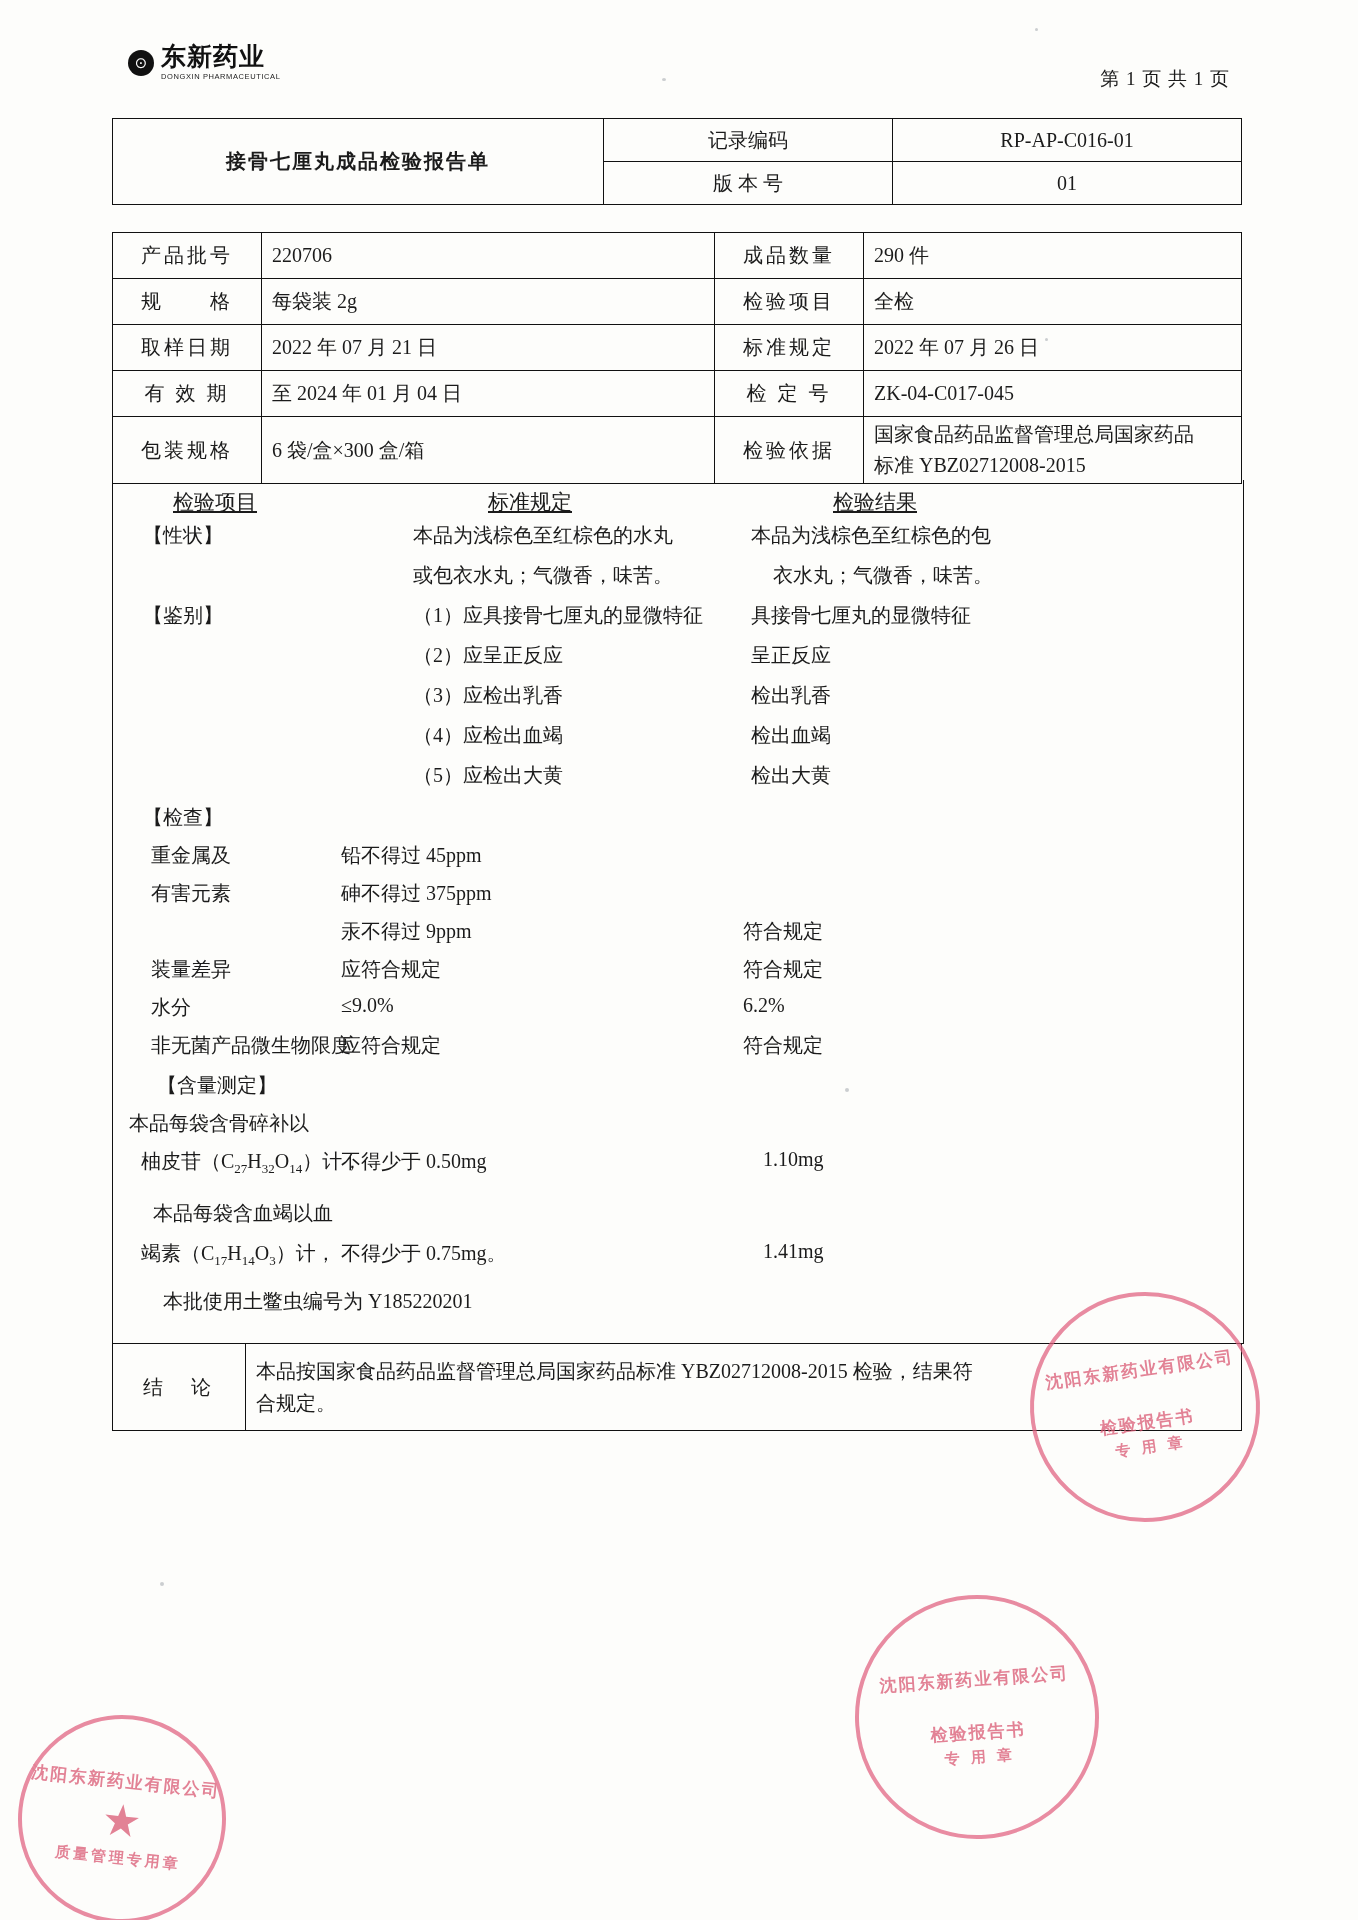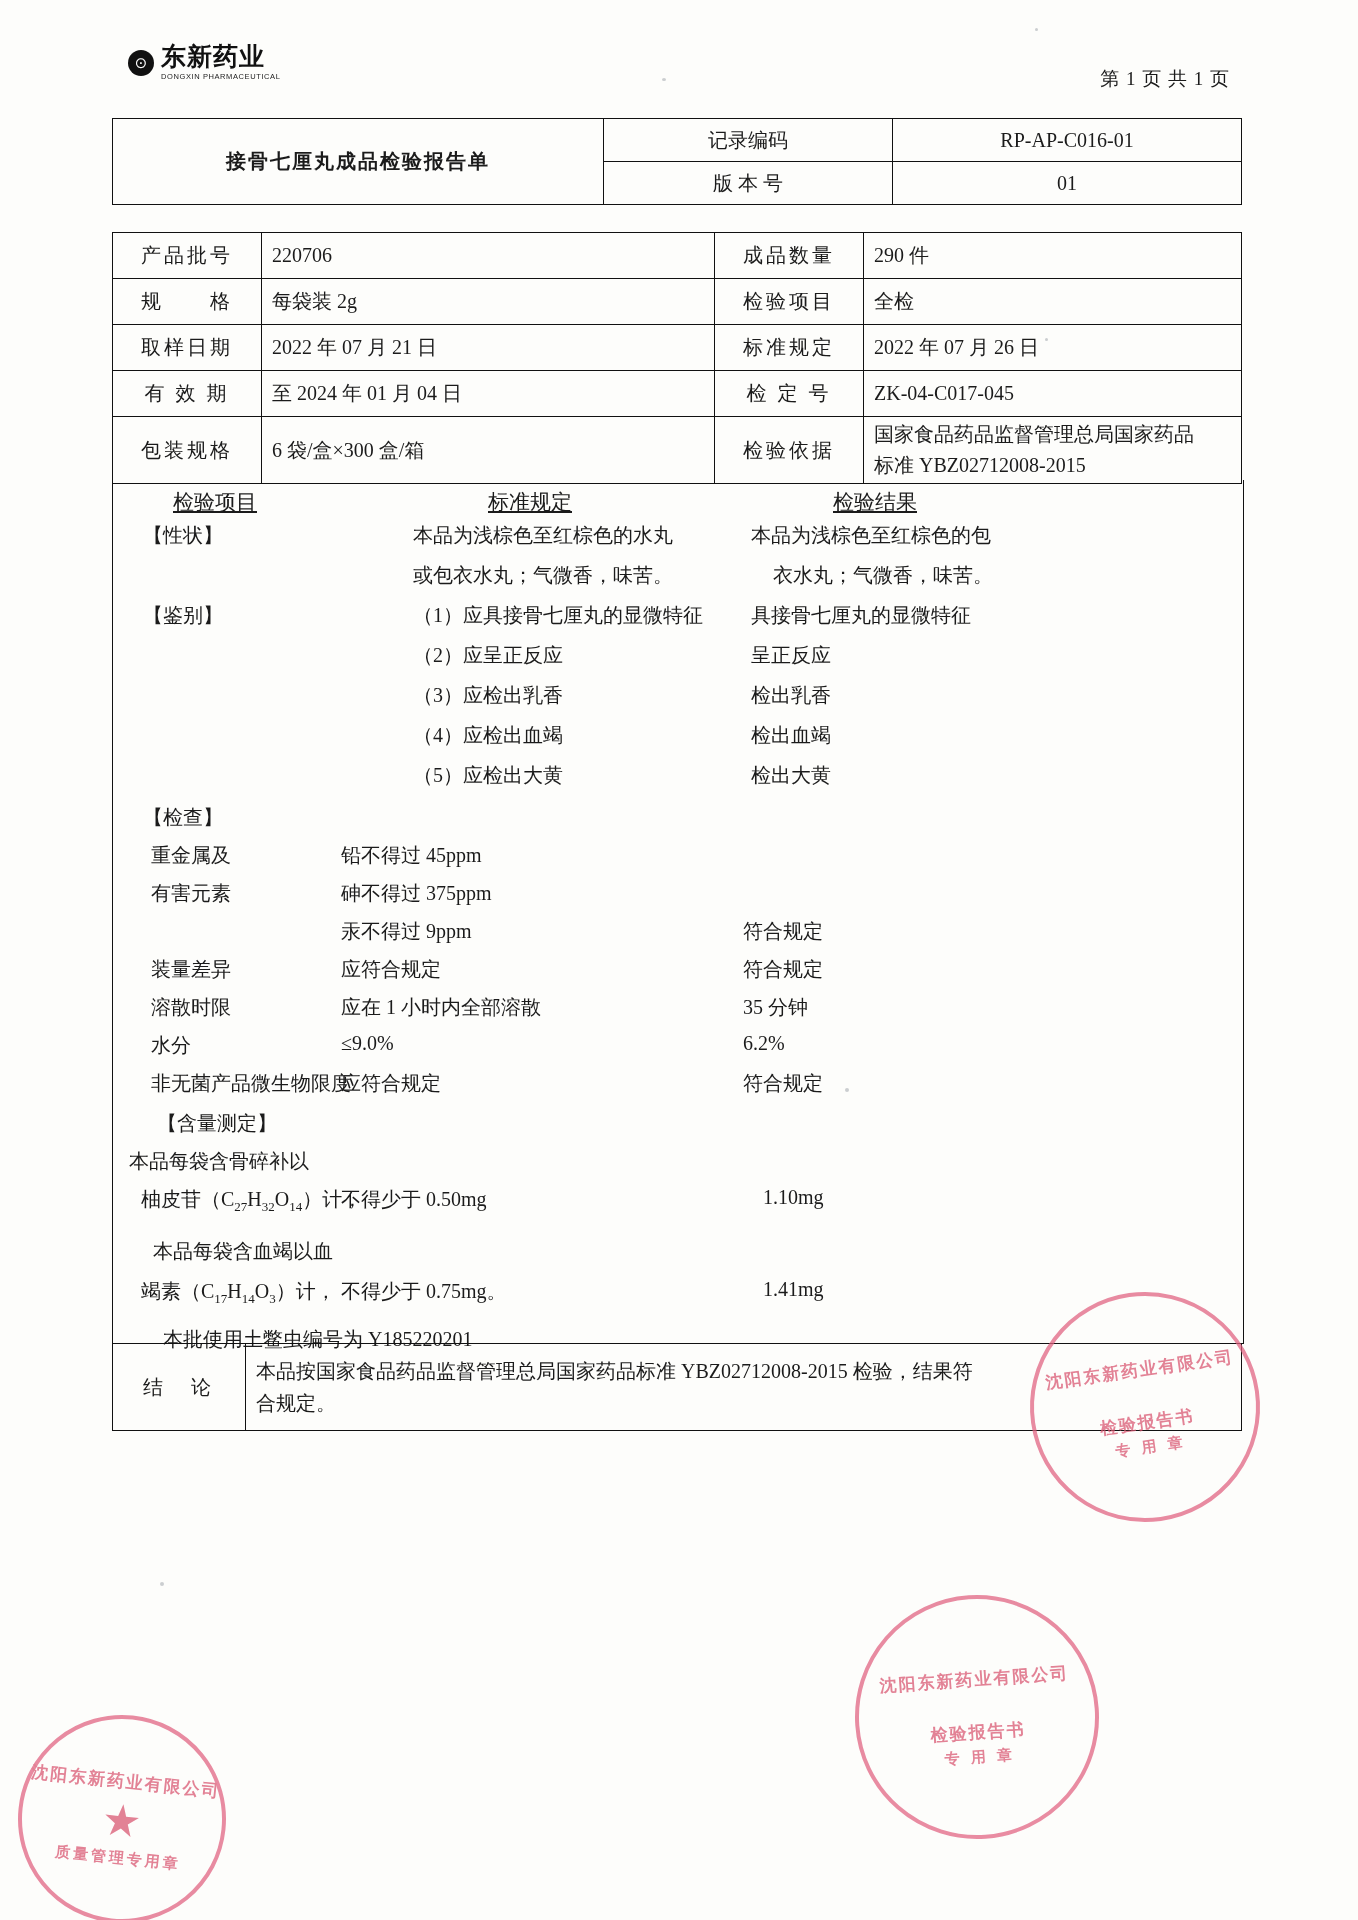--- a/index.html
+++ b/index.html
@@ -369,25 +369,20 @@
       <span class="c-item"></span>
       <span class="c-std">汞不得过 9ppm</span>
       <span class="c-res2">符合规定</span>
     </div>
     <div class="row" style="height:38px;">
       <span class="c-item">装量差异</span>
       <span class="c-std">应符合规定</span>
       <span class="c-res2">符合规定</span>
     </div>
     <div class="row" style="height:38px;">
-      <span class="c-item">溶散时限</span>
-      <span class="c-std">应在 1 小时内全部溶散</span>
-      <span class="c-res2">35 分钟</span>
-    </div>
-    <div class="row" style="height:38px;">
       <span class="c-item">水分</span>
       <span class="c-std">≤9.0%</span>
       <span class="c-res2">6.2%</span>
     </div>
     <div class="row" style="height:40px;">
       <span class="c-item">非无菌产品微生物限度</span>
       <span class="c-std">应符合规定</span>
       <span class="c-res2">符合规定</span>
     </div>
 

